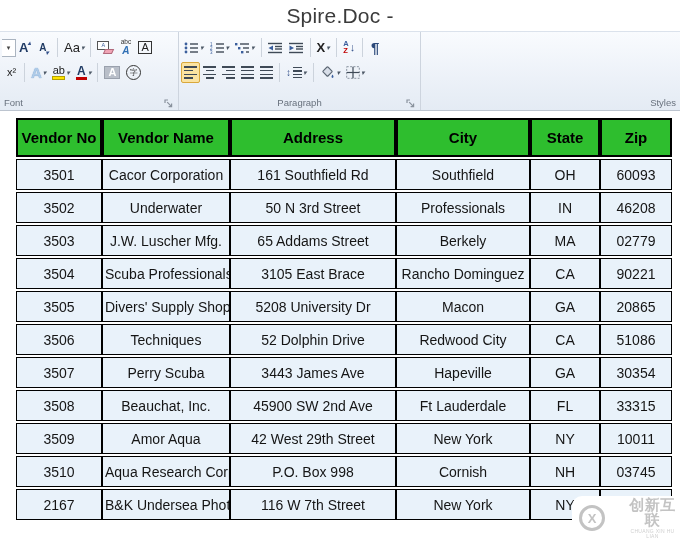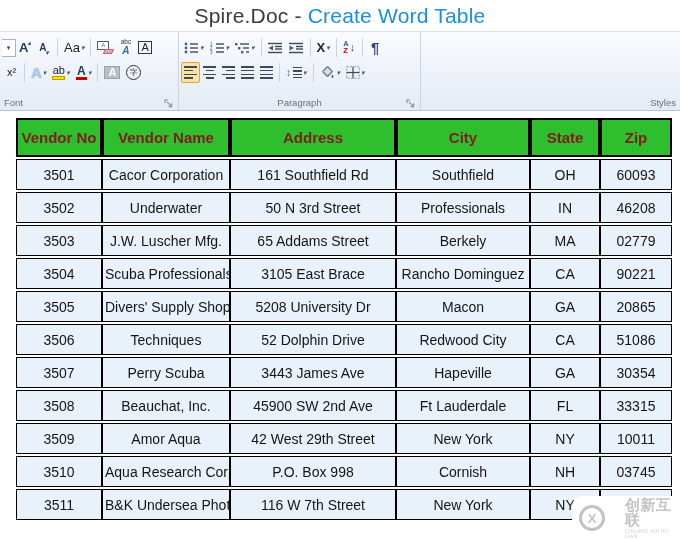--- a/index.html
+++ b/index.html
@@ -104,41 +104,40 @@
   .gitem .lbl { font-size:9px; color:#3c424b; margin-top:3px; white-space:nowrap; }
   .p-nospace { font-size:14px; color:#2a2a2a; font-family:"Liberation Serif",serif; }
   .p-h1 { font-size:14px; font-weight:bold; color:#365f91; }
   .p-h2 { font-size:13px; font-weight:bold; color:#4f81bd; }
   .p-title { font-size:26px; color:#17365d; font-family:"Liberation Serif",serif; }
   .gitem.title-item { width:auto; flex:1; }
 
   
   .doc { padding:5px 8px 0 16px; }
   table { width:656px; border-collapse:separate; border-spacing:0 2px; table-layout:fixed; }
-  th { background:var(--green,#2ebe2e); color:#7f1d1d; font-weight:bold; font-size:15px;
+  th { background:var(--green,#2ebe2e); color:#000000; font-weight:bold; font-size:15px;
     height:39px; border:2px solid #000; text-align:center; overflow:hidden; white-space:nowrap;margin-top:12px; }
   td { background:var(--rowbg,#e9f2fa); color:#151515; font-size:14px; height:31px;
     border:1.5px solid #000; text-align:center; padding:0 2px; overflow:hidden; white-space:nowrap; }
 
   
   .wm { position:absolute; right:0; bottom:0; width:108px; height:44px; background:#fff;
     border-top-left-radius:10px; display:flex; align-items:center; z-index:9; }
   .wm-circle { width:26px; height:26px; border:3.2px solid #c3c3c3; border-radius:50%;
     color:#c3c3c3; font-weight:bold; font-size:13px; display:flex; align-items:center;
     justify-content:center; margin-left:7px; flex:none; }
-  .wm-text { margin-left:20px; line-height:1; }
+  .wm-text { margin-left:20px; line-height:1;text-align:center; }
   .wm-cn { font-size:15px; font-weight:bold; color:#c3c3c3; letter-spacing:0.5px; }
   .wm-en { font-size:5px; color:#d0d0d0; letter-spacing:0.3px; margin-top:2px; }
 </style>
 </head>
 <body>
 
 <div class="title-bar">
   <span>Spire.Doc -</span>
-  <span class="hl">Create Word Table</span>
 </div>
 
 <div class="ribbon">
 
   <div class="rgroup g-font">
     <div class="irow">
       <span class="combo-end">▾</span>
       <span class="ibtn">
           <b>A</b>
           <i class="tinyup">▴</i>
@@ -467,21 +466,21 @@
         </tr>
         <tr>
           <td>3510</td>
           <td>Aqua Research Corp.</td>
           <td>P.O. Box 998</td>
           <td>Cornish</td>
           <td>NH</td>
           <td>03745</td>
         </tr>
         <tr>
-          <td>3511</td>
+          <td>2167</td>
           <td>B&amp;K Undersea Photo</td>
           <td>116 W 7th Street</td>
           <td>New York</td>
           <td>NY</td>
           <td></td>
         </tr>
       </tbody>
   </table>
 </div>
 

